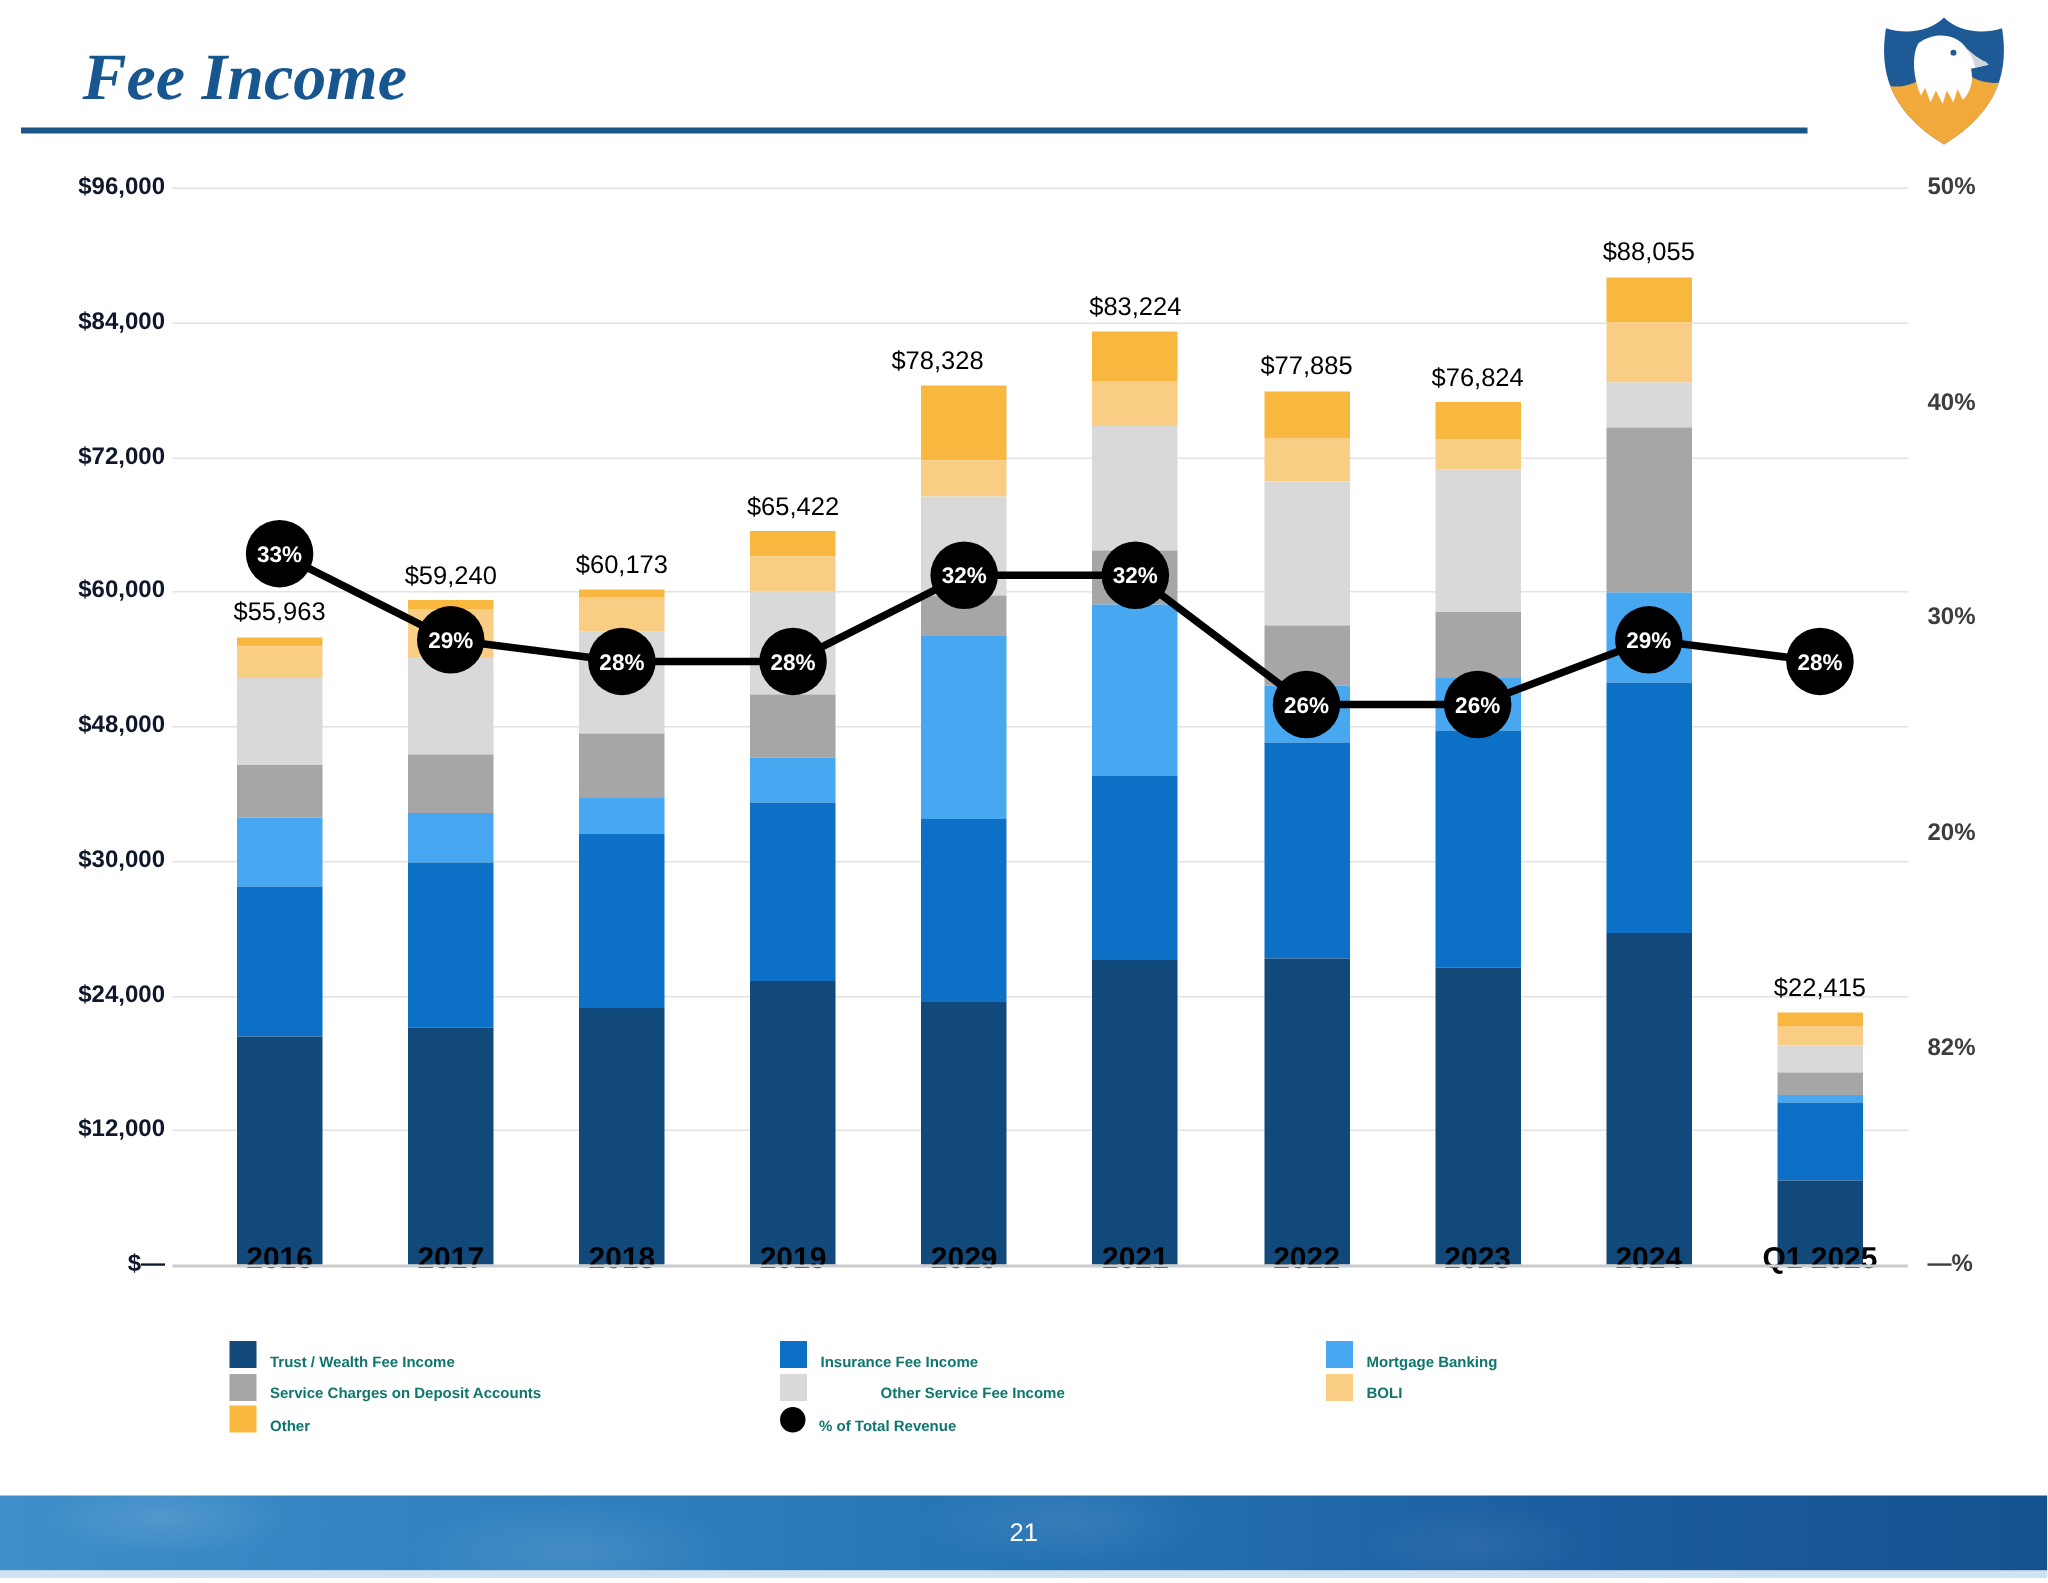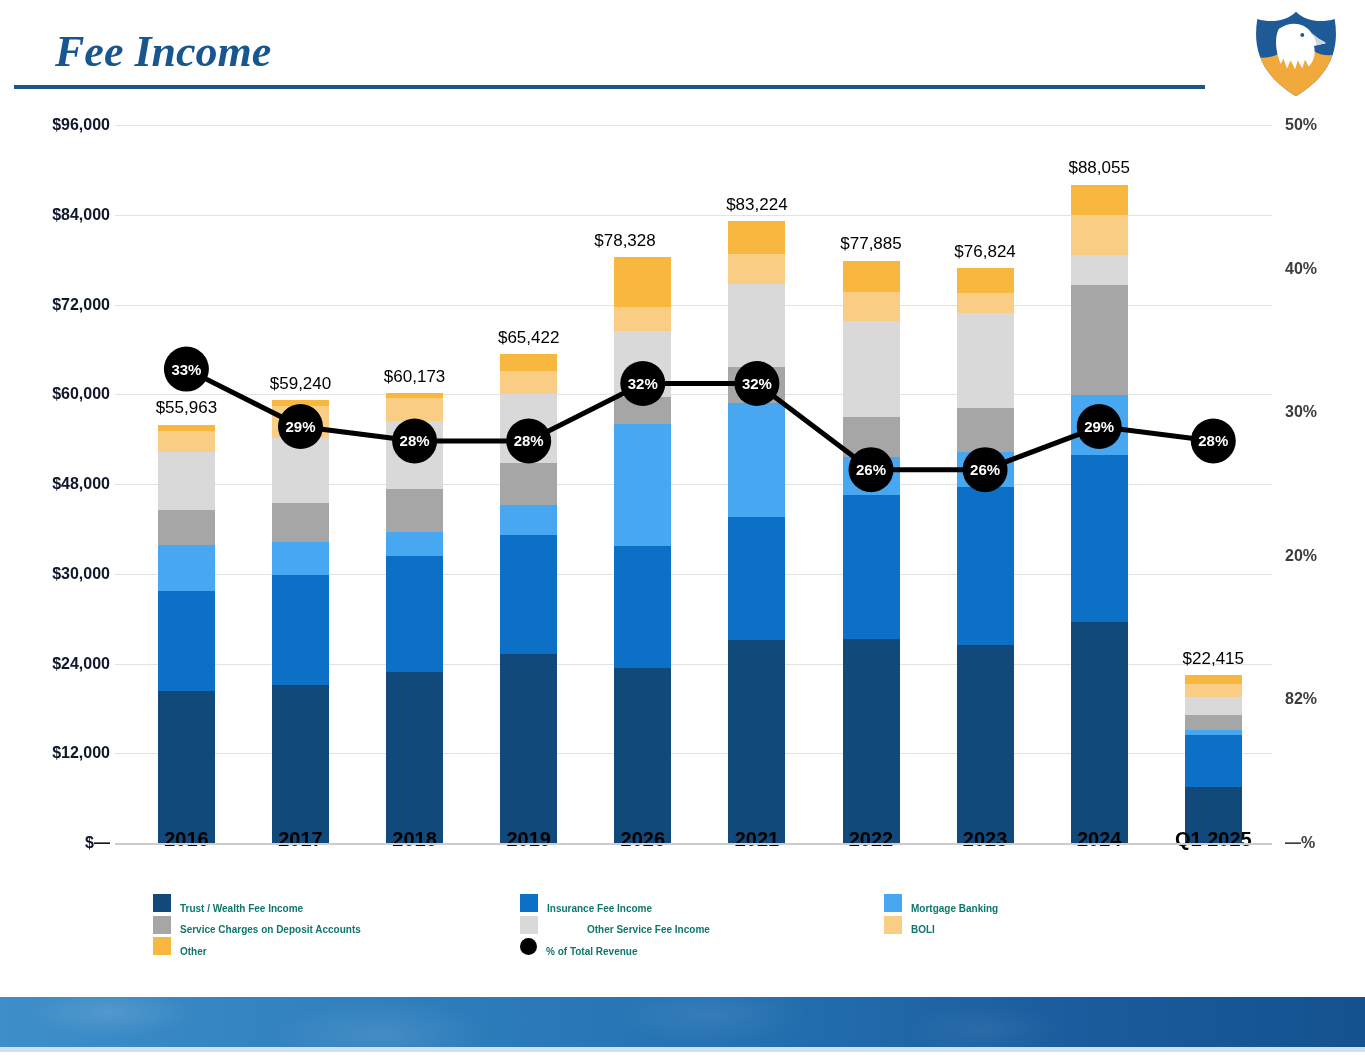--- a/index.html
+++ b/index.html
@@ -156,21 +156,21 @@
       <div class="bar" style="left: 614.3px;">
         <div class="seg" style="height: 175.386px; background: rgb(18, 73, 123);"></div>
         <div class="seg" style="height: 121.462px; background: rgb(11, 112, 198);"></div>
         <div class="seg" style="height: 122.658px; background: rgb(71, 168, 241);"></div>
         <div class="seg" style="height: 26.7006px; background: rgb(166, 166, 166);"></div>
         <div class="seg" style="height: 66.2654px; background: rgb(217, 217, 217);"></div>
         <div class="seg" style="height: 24.0081px; background: rgb(250, 205, 132);"></div>
         <div class="seg" style="height: 49.3475px; background: rgb(248, 184, 63);"></div>
       </div>
       <div class="total-label" style="left: 560px; top: 231.172px;">$78,328</div>
-      <div class="xtick" style="left: 587.8px;">2026</div>
+      <div class="xtick" style="left: 587.8px;">2029</div>
       <div class="bar" style="left: 728.4px;">
         <div class="seg" style="height: 202.835px; background: rgb(18, 73, 123);"></div>
         <div class="seg" style="height: 123.406px; background: rgb(11, 112, 198);"></div>
         <div class="seg" style="height: 113.384px; background: rgb(71, 168, 241);"></div>
         <div class="seg" style="height: 36.7227px; background: rgb(166, 166, 166);"></div>
         <div class="seg" style="height: 82.7645px; background: rgb(217, 217, 217);"></div>
         <div class="seg" style="height: 30.0139px; background: rgb(250, 205, 132);"></div>
         <div class="seg" style="height: 33.3197px; background: rgb(248, 184, 63);"></div>
       </div>
       <div class="total-label" style="left: 691.9px; top: 194.554px;">$83,224</div>
@@ -276,14 +276,15 @@
         <span class="legend-label">Mortgage Banking</span>
       </div>
       <div class="legend-item" style="left: 884px; top: 914.5px;">
         <span class="legend-swatch" style="background: rgb(250, 205, 132);"></span>
         <span class="legend-label">BOLI</span>
       </div>
     </div>
 
   <div id="footer-band"></div>
   <div id="footer-strip"></div>
+  <div id="page-number">21</div>
 
 </div>
 
 </body></html>

